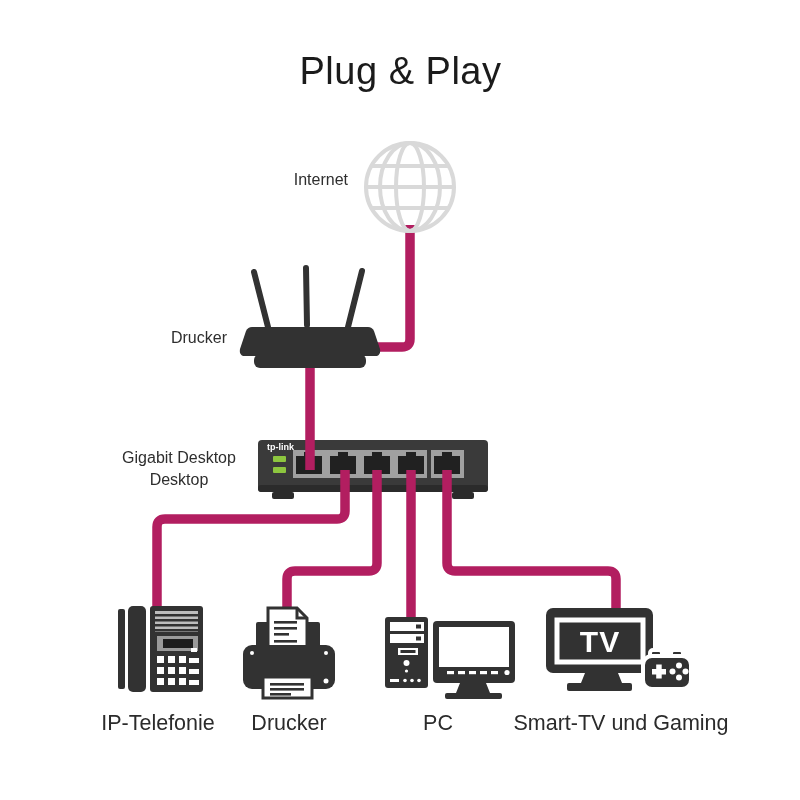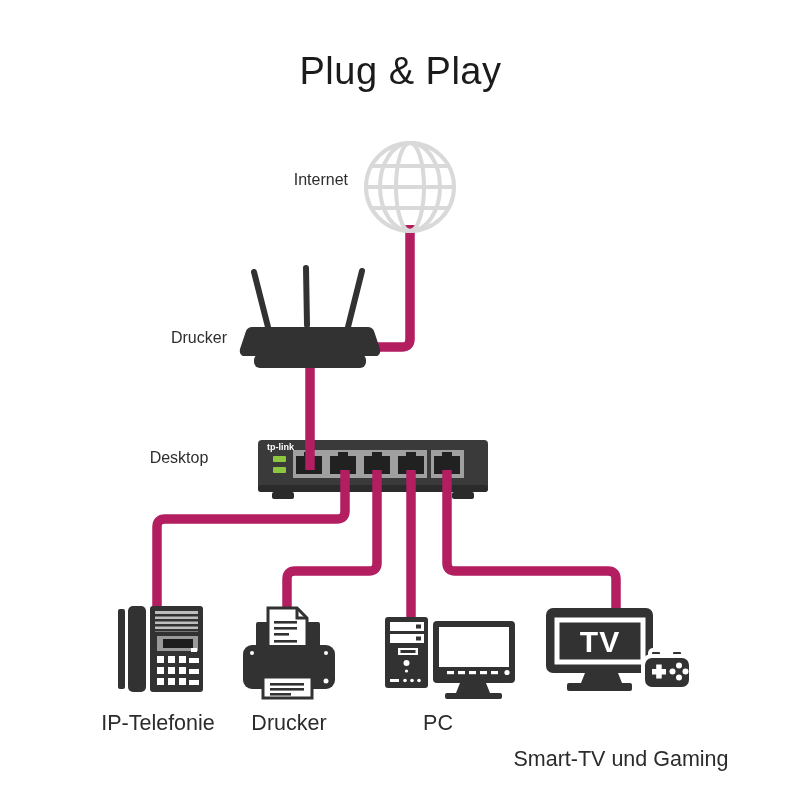--- a/index.html
+++ b/index.html
@@ -13,21 +13,21 @@
     font-size:38px;font-weight:500;letter-spacing:.5px;color:#1b1b1b;
   }
   .node-label{font-size:16px;color:var(--text,#2e2e2e);white-space:nowrap;}
   .lbl-internet{top:171px;right:452px;text-align:right;}
   .lbl-router{top:329px;right:573px;text-align:right;}
   .lbl-switch{top:447px;left:79px;width:200px;text-align:center;line-height:22px;}
   .dev-label{top:711px;font-size:21.5px;text-align:center;width:240px;color:#2b2b2b;white-space:nowrap;}
   .dl-phone{left:38px;}
   .dl-printer{left:169px;}
   .dl-pc{left:318px;}
-  .dl-tv{left:501px;margin-top:36px;}
+  .dl-tv{left:501px;}
   svg.diagram{position:absolute;left:0;top:0;width:800px;height:800px;}
   .cable{stroke:var(--cable,#b21e60);stroke-width:9.5;fill:none;}
   .dark{fill:var(--dark,#323232);}
   .globe-stroke{stroke:var(--globe,#d9d9d9);fill:none;stroke-width:4;}
   .led{fill:var(--led,#8dc63f);}
   .panel{fill:var(--panel,#a0a0a0);}
   .port{fill:#212121;}
   .white{fill:#ffffff;}
   .paper{fill:#ffffff;stroke:#323232;stroke-width:3;}
   .brand-text{font-family:"Liberation Sans",sans-serif;font-size:9px;font-weight:bold;fill:#ffffff;}
@@ -197,20 +197,21 @@
         <circle class="white" cx="672.5" cy="671.5" r="3"></circle>
         <circle class="white" cx="685.5" cy="671.5" r="3"></circle>
         <circle class="white" cx="679" cy="677.5" r="3"></circle>
       </g>
     </g>
   </svg>
 
   <div class="abs node-label lbl-internet">Internet</div>
   <div class="abs node-label lbl-router">Drucker</div>
   <div class="abs node-label lbl-switch">
+    <div>Gigabit Desktop</div>
     <div>Desktop</div>
   </div>
   <div class="abs dev-label dl-printer">Drucker</div>
   <div class="abs dev-label dl-phone">IP-Telefonie</div>
   <div class="abs dev-label dl-pc">PC</div>
   <div class="abs dev-label dl-tv">Smart-TV und Gaming</div>
 
 </div>
 
 </body></html>

